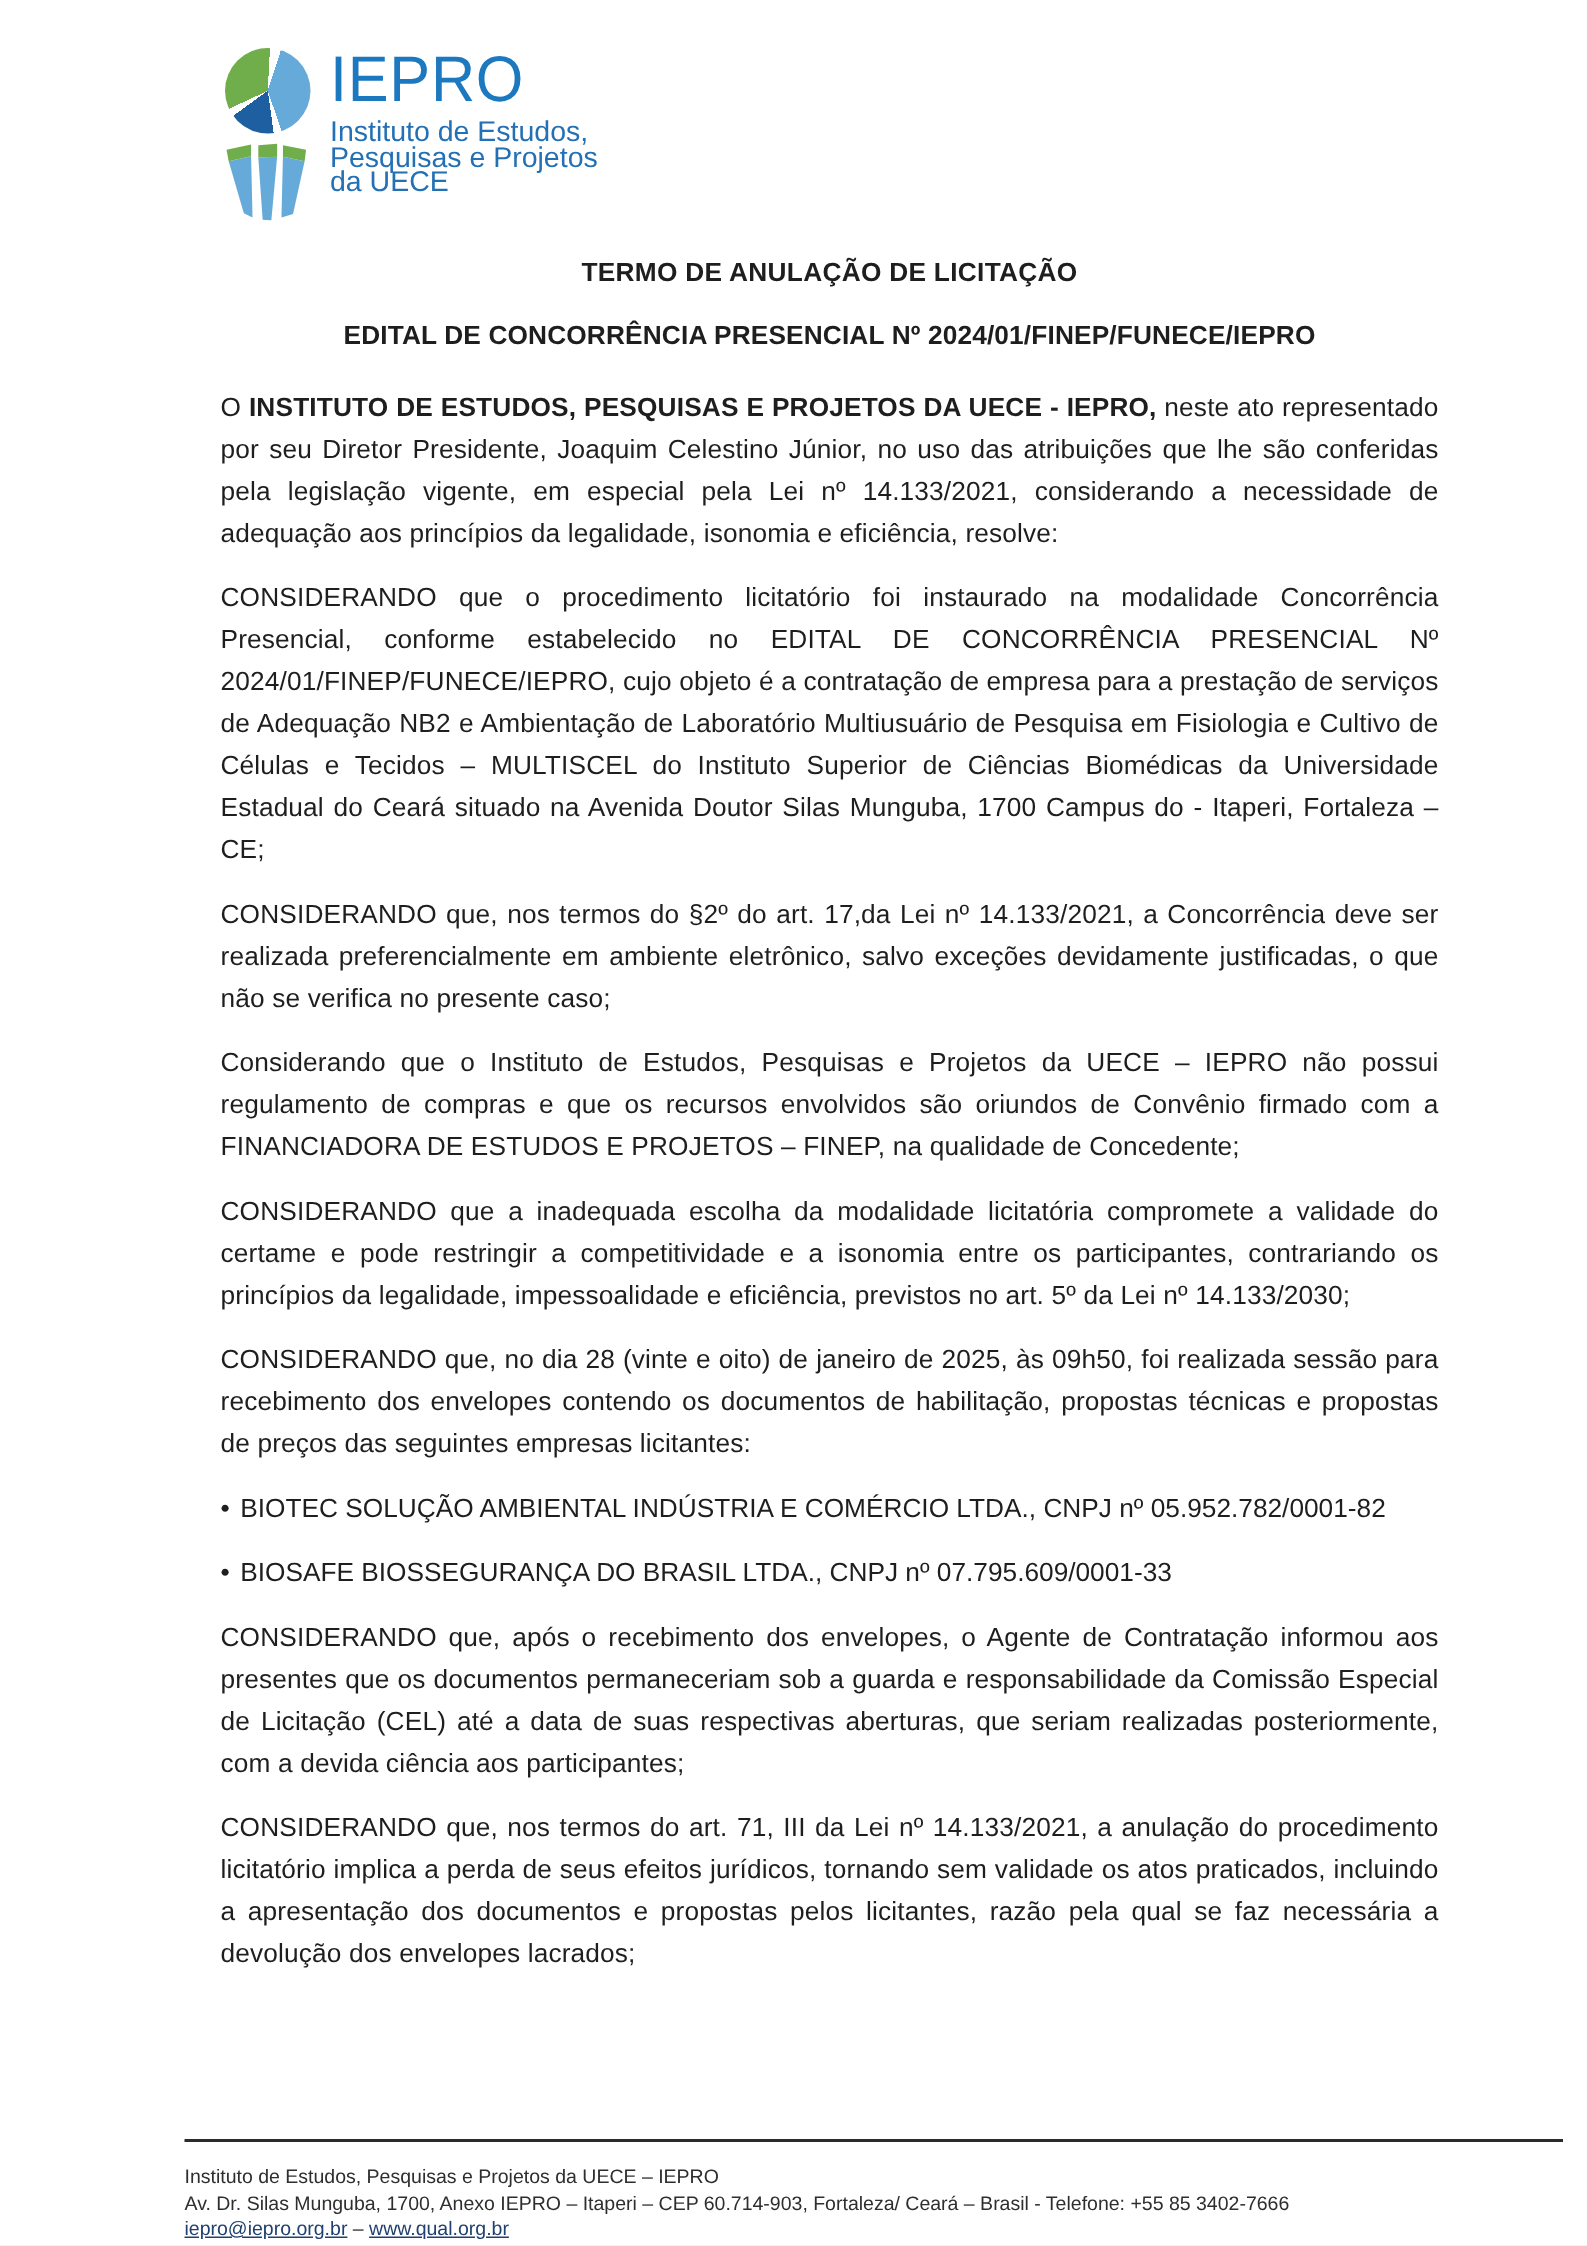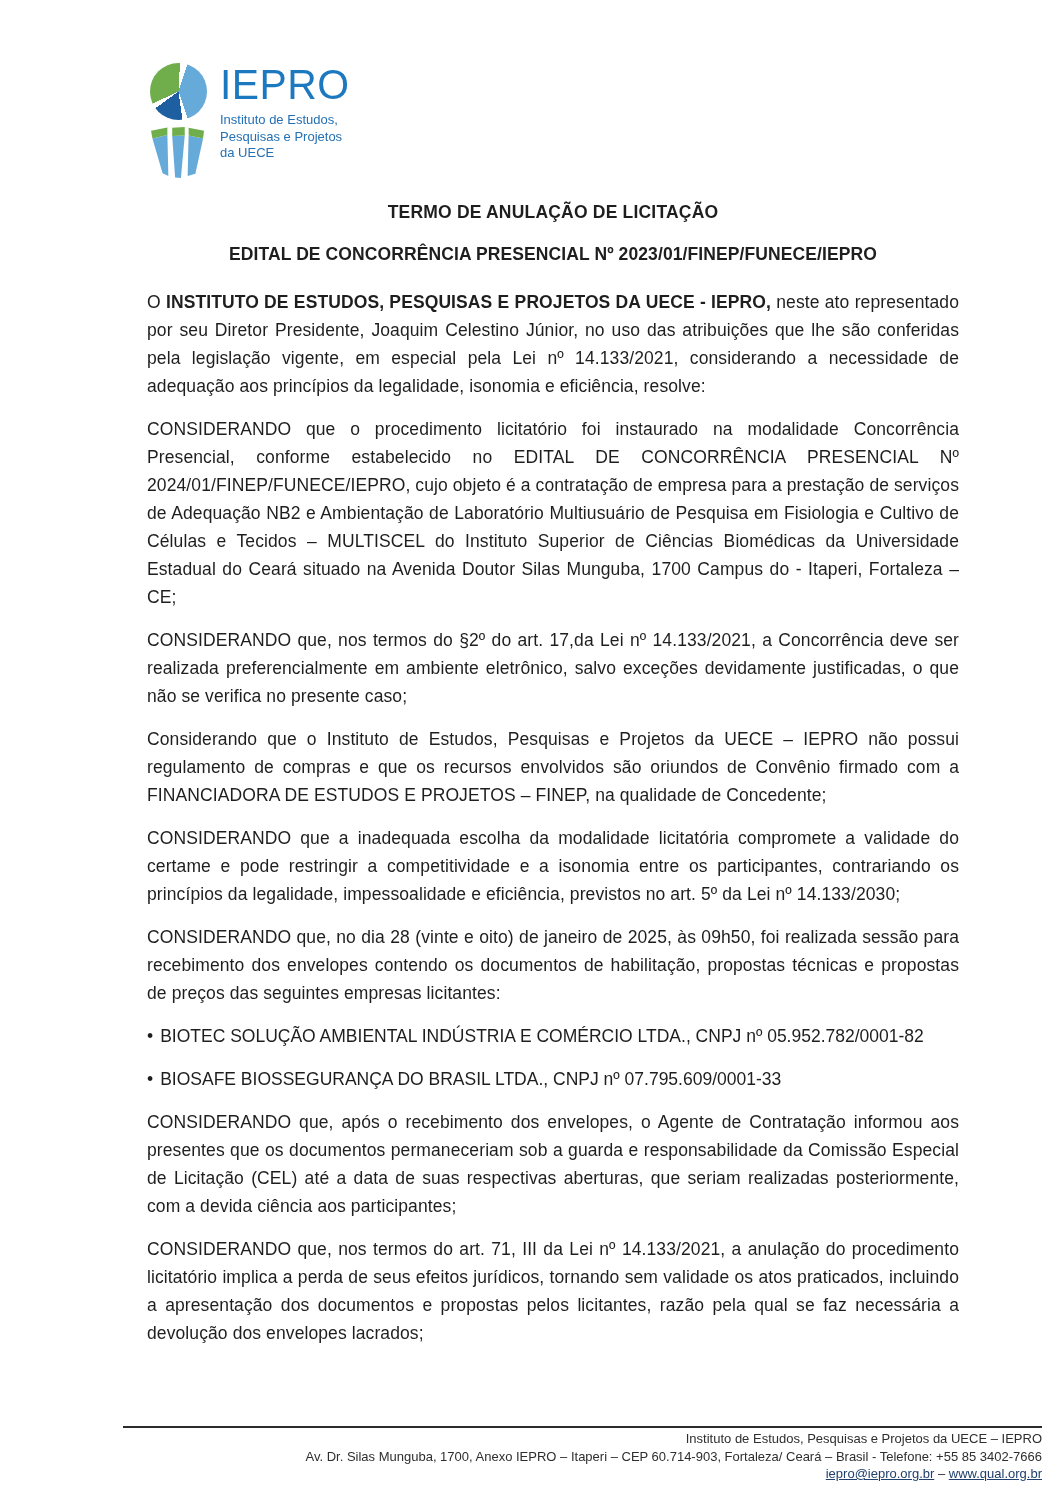--- a/index.html
+++ b/index.html
@@ -20,21 +20,21 @@
   .page{
     position:relative;
     width:1058px;height:1497px;
     background:var(--page-bg);
     margin:0 auto;
     overflow:hidden;
     color:var(--text-color);
   }
   .content{
     position:absolute;
-    left:147px;top:63px;
+    left:147px;top:32px;
     width:812px;
   }
   
   .logo{display:flex;gap:13px;margin-bottom:22px;margin-left:2px;}
   .logo-iconcol{width:58px;display:flex;flex-direction:column;align-items:center;}
   .globe{
     width:57px;height:57px;border-radius:50%;
     background:conic-gradient(from 245deg,
       var(--logo-green) 0deg 118deg,
       #ffffff 118deg 133deg,
@@ -47,21 +47,21 @@
   .fan-blue{fill:var(--logo-light-blue);}
   .fan-green{fill:var(--logo-green);}
   .logo-textcol{padding-top:2px;}
   .brand{
     font-size:43px;line-height:38px;font-weight:400;
     color:var(--brand-blue);letter-spacing:0.5px;
     transform:scaleX(0.95);transform-origin:left;
   }
   .tagline{
     margin-top:9px;
-    font-size:13px;line-height:16.5px;font-weight:500;
+    font-size:19px;line-height:16.5px;font-weight:500;
     color:var(--tagline-blue);
     white-space:pre-line;
   }
   
   .doc-title{
     text-align:center;font-weight:700;font-size:17.5px;
     letter-spacing:0.2px;margin-top:24px;
   }
   .doc-subtitle{
     text-align:center;font-weight:700;font-size:17.5px;
@@ -80,22 +80,22 @@
     font-size:17.5px;line-height:28px;
     margin-bottom:15px;
     display:flex;align-items:baseline;
   }
   .bullet-dot{margin-right:7px;}
   
   .footer{
     position:absolute;
     left:123px;top:1426px;width:919px;
     border-top:2px solid var(--footer-rule);
-    padding-top:2px;
-    text-align:right;
+    padding-top:14px;
+    text-align:left;
     font-size:13px;line-height:17.5px;
     color:var(--footer-text);
   }
   .footer a{color:var(--link-color);text-decoration:underline;}
 </style>
 </head>
 <body>
 
 <div class="page">
   <div class="content">
@@ -114,21 +114,21 @@
       </div>
       <div class="logo-textcol">
         <div class="brand">IEPRO</div>
         <div class="tagline">Instituto de Estudos,
 Pesquisas e Projetos
 da UECE</div>
       </div>
     </div>
 
     <div class="doc-title">TERMO DE ANULAÇÃO DE LICITAÇÃO</div>
-    <div class="doc-subtitle">EDITAL DE CONCORRÊNCIA PRESENCIAL Nº 2023/01/FINEP/FUNECE/IEPRO</div>
+    <div class="doc-subtitle">EDITAL DE CONCORRÊNCIA PRESENCIAL Nº 2024/01/FINEP/FUNECE/IEPRO</div>
 
     <div class="body-text">
 
       <p class="para"><span>O </span><b>INSTITUTO DE ESTUDOS, PESQUISAS E PROJETOS DA UECE - IEPRO,</b><span> neste ato representado por seu Diretor Presidente, Joaquim Celestino Júnior, no uso das atribuições que lhe são conferidas pela legislação vigente, em especial pela Lei nº 14.133/2021, considerando a necessidade de adequação aos princípios da legalidade, isonomia e eficiência, resolve:</span></p>
 
       <p class="para">CONSIDERANDO que o procedimento licitatório foi instaurado na modalidade Concorrência Presencial, conforme estabelecido no EDITAL DE CONCORRÊNCIA PRESENCIAL Nº 2024/01/FINEP/FUNECE/IEPRO, cujo objeto é a contratação de empresa para a prestação de serviços de Adequação NB2 e Ambientação de Laboratório Multiusuário de Pesquisa em Fisiologia e Cultivo de Células e Tecidos – MULTISCEL do Instituto Superior de Ciências Biomédicas da Universidade Estadual do Ceará  situado na  Avenida Doutor Silas Munguba, 1700 Campus do - Itaperi, Fortaleza – CE;</p>
       <p class="para">CONSIDERANDO que, nos termos do §2º do art. 17,da Lei nº 14.133/2021, a Concorrência deve ser realizada preferencialmente em ambiente eletrônico, salvo exceções devidamente justificadas, o que não se verifica no presente caso;</p>
       <p class="para">Considerando que o Instituto de Estudos, Pesquisas e Projetos da UECE – IEPRO não possui regulamento de compras e que os recursos envolvidos são oriundos de Convênio firmado com a FINANCIADORA DE ESTUDOS E PROJETOS – FINEP, na qualidade de Concedente;</p>
       <p class="para">CONSIDERANDO que a inadequada escolha da modalidade licitatória compromete a validade do certame e pode restringir a competitividade e a isonomia entre os participantes, contrariando os princípios da legalidade, impessoalidade e eficiência, previstos no art. 5º da Lei nº 14.133/2030;</p>
       <p class="para">CONSIDERANDO que, no dia 28 (vinte e oito) de janeiro de 2025, às 09h50, foi realizada sessão para recebimento dos envelopes contendo os documentos de habilitação, propostas técnicas e propostas de preços das seguintes empresas licitantes:</p>

